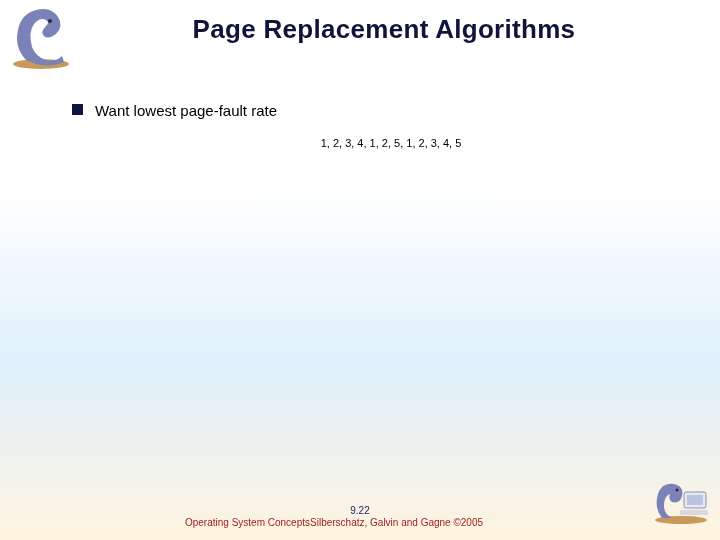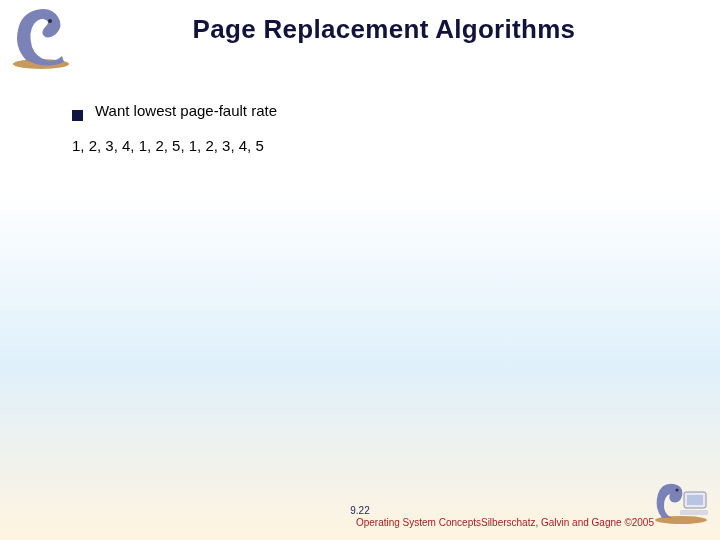--- a/index.html
+++ b/index.html
@@ -32,46 +32,48 @@
     color: #11133b;
     padding-top: 14px;
     letter-spacing: 0.3px;
     padding-left: 48px;
   }
   .content {
     margin: 56px 72px 0 72px;
   }
   .bullet {
     display: flex;
-    align-items: flex-end;
+    align-items: flex-start;
     margin-bottom: 22px;
     font-size: 15px;
     color: #000;
     line-height: 1.35;
   }
   .bullet .sq {
     width: 11px;
     height: 11px;
     background: #0f1440;
     flex-shrink: 0;
     margin-right: 12px;
     margin-top: 3px;
   }
   .refstring {
+    margin-left: 62px;
     margin-top: -6px;
-    font-size: 15px;
+    font-size: 11px;
     color: #000;
+    text-align: center;
   }
   .footer {
     position: absolute;
     bottom: 12px;
     left: 0;
     right: 0;
     display: flex;
-    justify-content: flex-end;
+    justify-content: center;
     align-items: flex-end;
     padding: 0 14px;
     font-size: 10px;
   }
   .foot-left { color: #a41e20; }
   .foot-mid { color: #1c1e64; position: absolute; left: 50%; transform: translateX(-50%); bottom: 24px; font-size: 10px;}
   .foot-right { color: #a41e20; margin-right: 52px;}
 </style>
 </head>
 <body>

